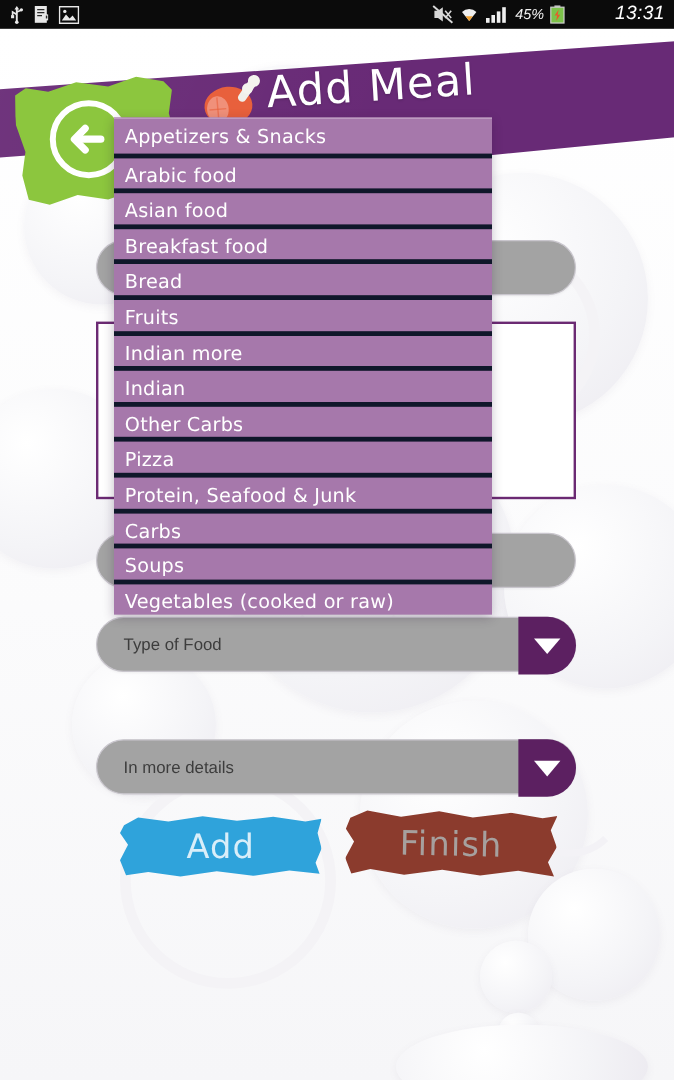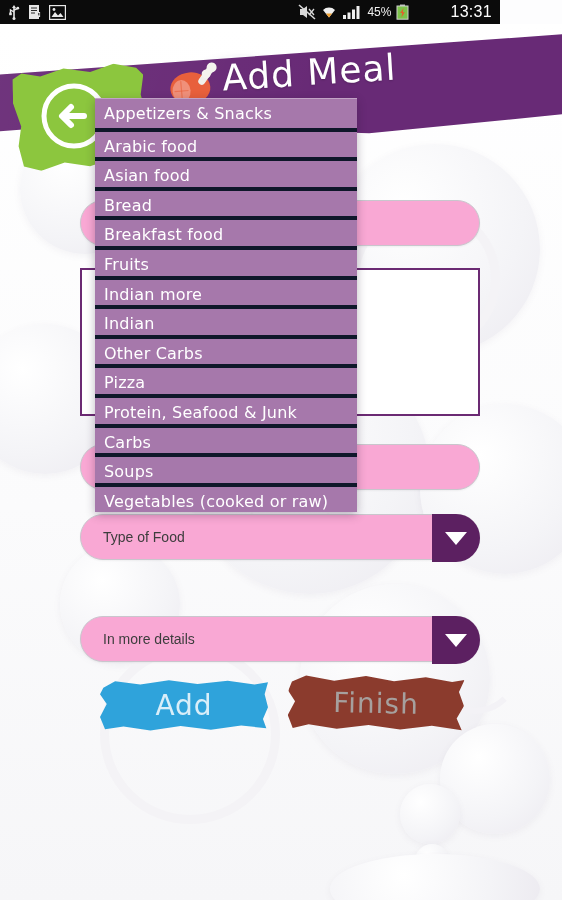--- a/index.html
+++ b/index.html
@@ -8,23 +8,23 @@
     font-family:"Liberation Sans", sans-serif;
     background:#ffffff; overflow:hidden;
   }
   #screen {
     position:relative; width:562px; height:900px;
     background:#fdfdfe; overflow:hidden;
   }
 
   
   #statusbar {
-    position:absolute; top:0; left:0; width:500px; height:24px;
+    position:absolute; top:0; left:0; width:562px; height:24px;
     background:#0b0b0b; color:#ffffff;
-    display:flex; align-items:center; z-index:60;
+    display:flex; align-items:center; z-index:60;font-style:italic;
   }
   .sb-left { display:flex; align-items:center; gap:7px; padding-left:7px; }
   .sb-right { margin-left:auto; display:flex; align-items:center; gap:5px; padding-right:8px; }
   .sb-ico { display:block; }
   .sb-clock { font-size:16px; color:#ffffff; letter-spacing:.3px;margin-left:36px; }
   .sb-pct { font-size:12px; color:#f0f0f0; }
 
   
   #bg { position:absolute; inset:24px 0 0 0; overflow:hidden; background:
       linear-gradient(180deg,#ffffff 0%, #fbfbfc 55%, #f6f6f8 100%); }
@@ -63,21 +63,21 @@
     position:absolute; left:14px; top:62px; width:132px; height:108px; z-index:16;
     background:#8cc63e; transform:rotate(-4deg);
     clip-path:polygon(1% 12%, 8% 7%, 22% 11%, 40% 5%, 60% 10%, 78% 4%, 95% 9%, 100% 16%,
                       97% 34%, 100% 52%, 96% 70%, 99% 86%, 92% 95%, 74% 91%, 55% 97%,
                       36% 92%, 18% 98%, 5% 93%, 2% 74%, 5% 56%, 0% 34%);
   }
   #backbtn { position:absolute; left:38px; top:80px; width:72px; height:72px; z-index:17; }
 
   
   .pill {
-    position:absolute; height:46px; background:#f9a8d4;
+    position:absolute; height:46px; background:#a3a3a3;
     border:1px solid #c9c6cd; border-radius:24px; z-index:20;
     box-shadow:0 1px 2px rgba(0,0,0,.05);
   }
   .pill .ph {
     position:absolute; left:22px; top:50%; transform:translateY(-50%);
     font-size:14px; color:#3d3d3d;
   }
   .pill .arrowbox {
     position:absolute; right:-1px; top:-1px; width:48px; height:48px;
     background:#5c2061; border-radius:0 24px 24px 0;
@@ -90,21 +90,21 @@
   #textarea-hidden {
     position:absolute; left:80px; top:268px; width:400px; height:148px;
     background:#ffffff; border:2px solid #6b2a73; z-index:20;
   }
   #pill-dessert { left:80px; top:444px; width:400px; }
   #pill-type    { left:80px; top:514px; width:400px; z-index:24; }
   #pill-details { left:80px; top:616px; width:400px; z-index:24; }
 
   
   #dropdown {
-    position:absolute; left:95px; top:98px; width:262px; z-index:40;
+    position:absolute; left:95px; top:98px; width:315px; z-index:40;
     background:#a678ab; box-shadow:0 3px 9px rgba(40,20,50,.3);
   }
   .dd-item {
     position:relative; height:29.6px; line-height:29.6px;
     padding-left:9px; color:#ffffff; font-size:16px;
     font-family:"DejaVu Sans", sans-serif; letter-spacing:.2px;
     background:#a678ab; white-space:nowrap; overflow:hidden;
   }
   .dd-item + .dd-item { border-top:4px solid #0f172a; }
   .dd-item:first-child { border-top:1px solid #c2a3c6; }
@@ -198,22 +198,22 @@
     <span class="ph">In more details</span>
     <span class="arrowbox">
       <span class="tri"></span>
     </span>
   </div>
 
   <div id="dropdown">
       <div class="dd-item"><span>Appetizers &amp; Snacks</span></div>
       <div class="dd-item"><span>Arabic food</span></div>
       <div class="dd-item"><span>Asian food</span></div>
+      <div class="dd-item"><span>Breakfast food</span></div>
       <div class="dd-item"><span>Bread</span></div>
-      <div class="dd-item"><span>Breakfast food</span></div>
       <div class="dd-item"><span>Fruits</span></div>
       <div class="dd-item"><span>Indian more</span></div>
       <div class="dd-item"><span>Indian</span></div>
       <div class="dd-item"><span>Other Carbs</span></div>
       <div class="dd-item"><span>Pizza</span></div>
       <div class="dd-item"><span>Protein, Seafood &amp; Junk</span></div>
       <div class="dd-item"><span>Carbs</span></div>
       <div class="dd-item"><span>Soups</span></div>
       <div class="dd-item"><span>Vegetables (cooked or raw)</span></div>
     </div>

